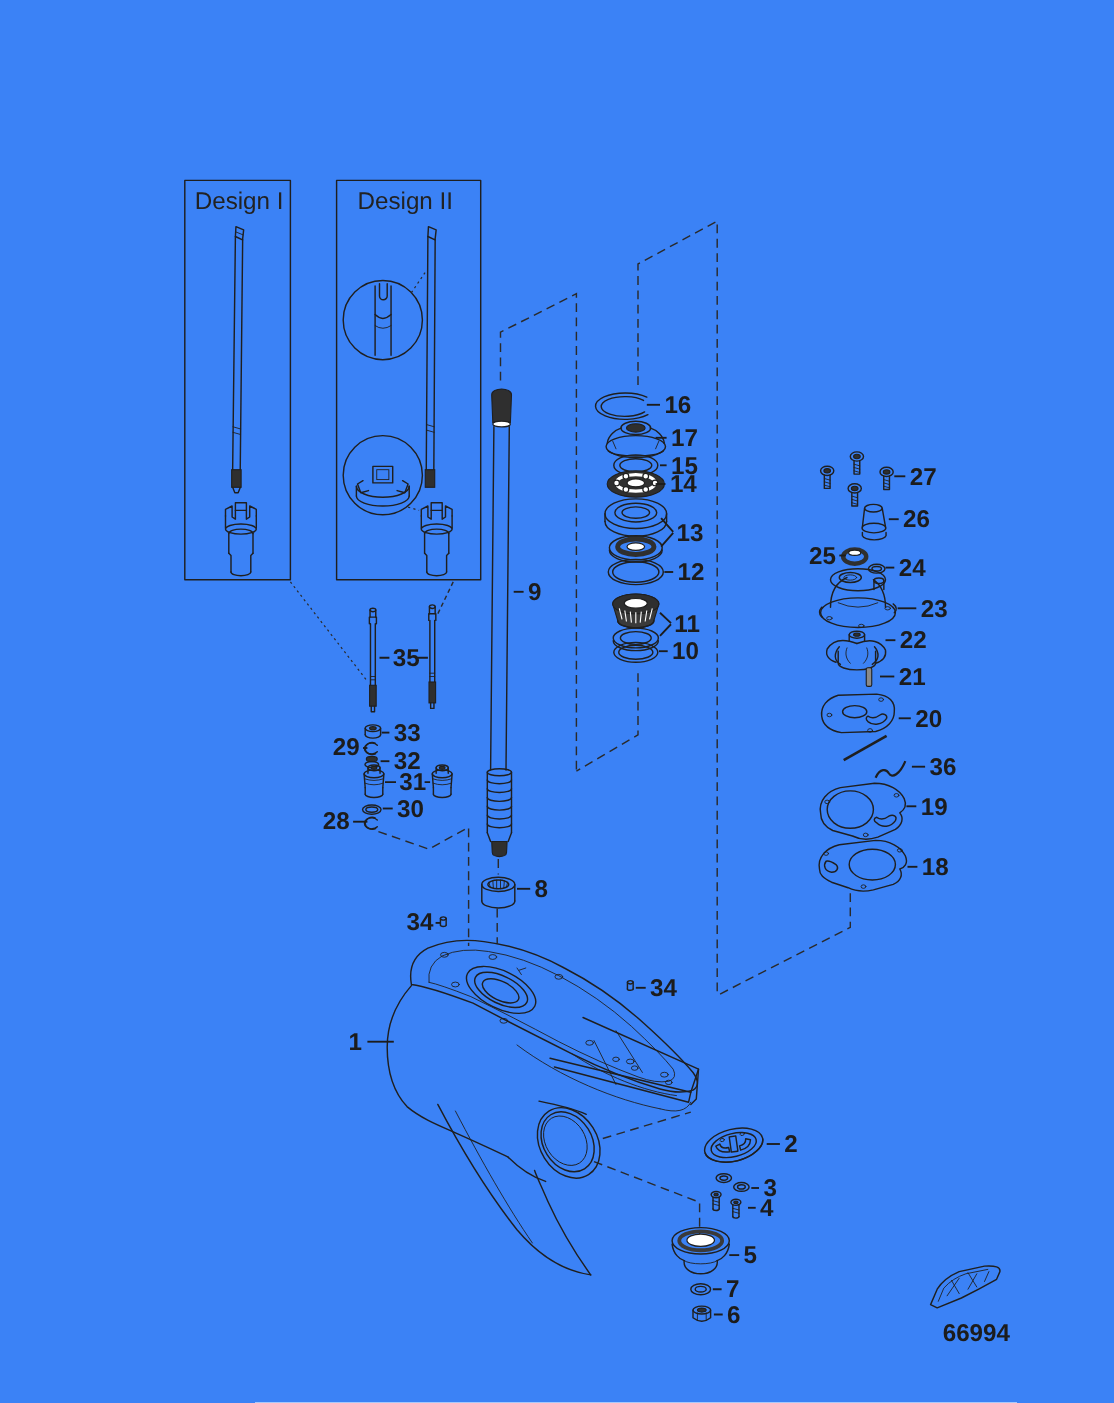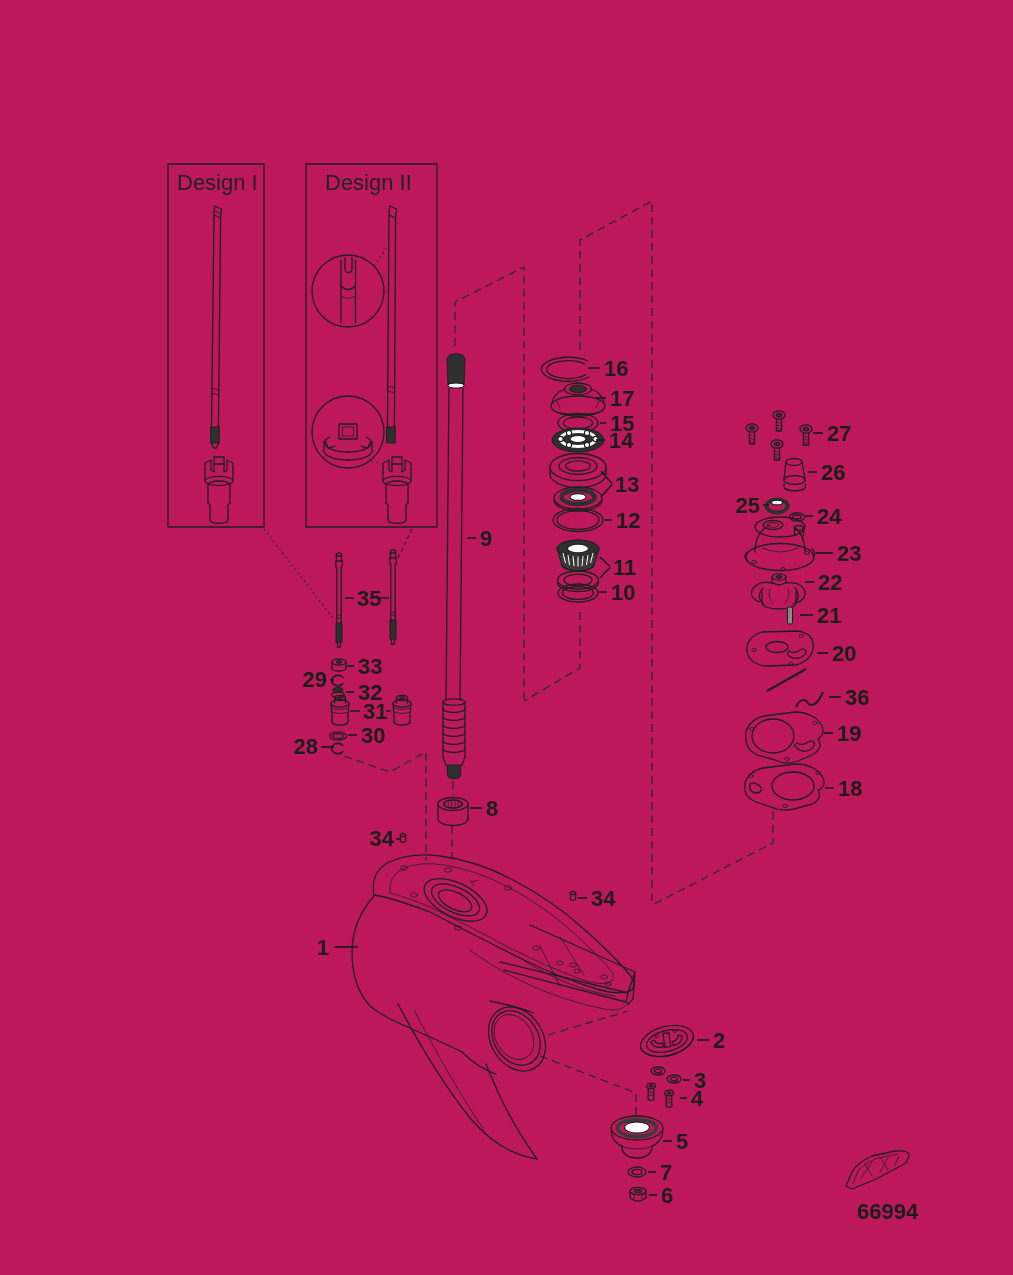--- a/index.html
+++ b/index.html
@@ -1,16 +1,16 @@
 <!DOCTYPE html>
 <html><head>
 <meta charset="utf-8">
 <style>
   html,body{margin:0;padding:0;background:#ffffff;}
-  .stage{width:1013px;height:1275px;position:relative;background:#be185d;}
+  .stage{width:1013px;height:1275px;position:relative;background:#3b82f6;}
   svg{display:block;}
   .ln{fill:none;stroke:#1f1f1f;stroke-width:1.3;stroke-linecap:round;stroke-linejoin:round;}
   .lnt{fill:none;stroke:#1f1f1f;stroke-width:0.8;stroke-linecap:round;}
   .fd{fill:#2f2f2f;stroke:#1f1f1f;stroke-width:1;}
   .fg{fill:#8a8a8a;stroke:#1f1f1f;stroke-width:1;}
   .wh{fill:#ffffff;stroke:#1f1f1f;stroke-width:1.1;}
   .leader{stroke:#1c1c1c;stroke-width:1.7;fill:none;}
   .dash{fill:none;stroke:#2a2a2a;stroke-width:1.3;stroke-dasharray:8 5;}
   .dot{fill:none;stroke:#2a2a2a;stroke-width:1.1;stroke-dasharray:2 3;}
   .callout{font:bold 22px "Liberation Sans", sans-serif;fill:#1c1c1c;}

